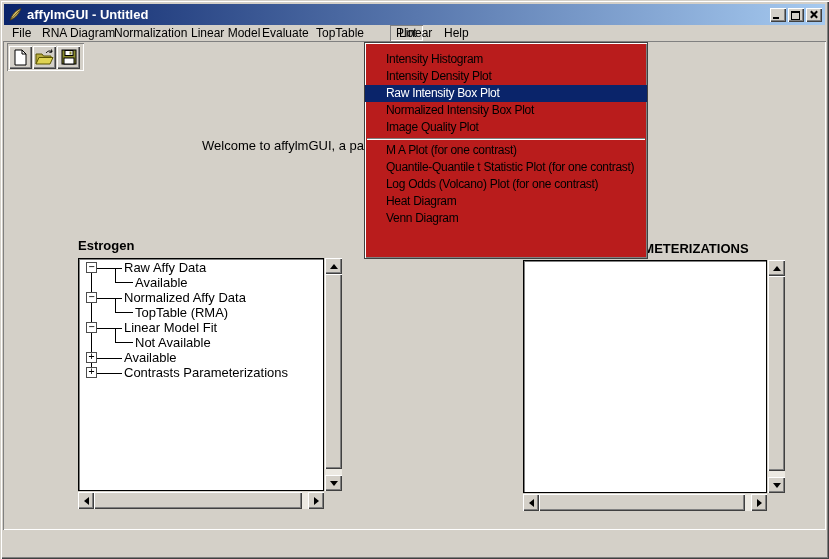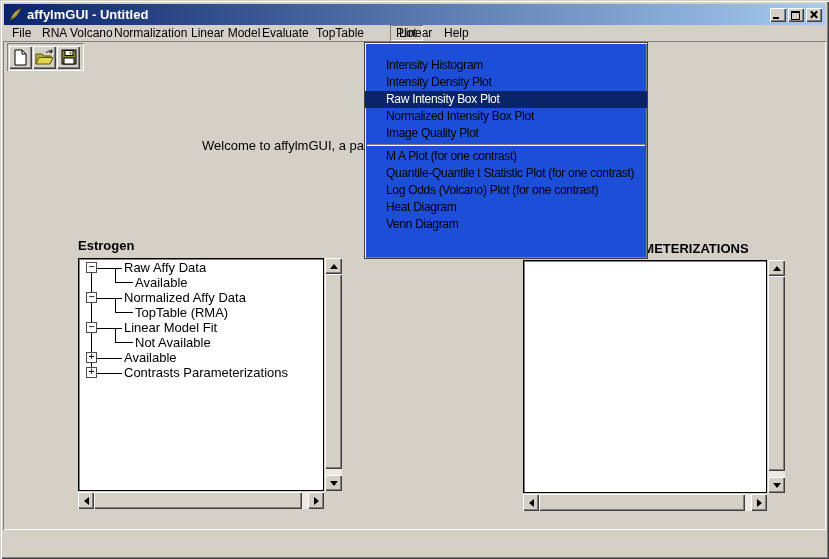--- a/index.html
+++ b/index.html
@@ -52,22 +52,22 @@
   .sb-btn{position:absolute;background:#d4d0c8;display:flex;align-items:center;justify-content:center;
     box-shadow:inset 1px 1px 0 #fff, inset -1px -1px 0 #404040, inset -2px -2px 0 #808080;}
   .sb-thumb{position:absolute;background:#d4d0c8;
     box-shadow:inset 1px 1px 0 #fff, inset -1px -1px 0 #404040, inset -2px -2px 0 #808080;}
   .arr-up{width:0;height:0;border-left:4px solid transparent;border-right:4px solid transparent;border-bottom:5px solid #000;}
   .arr-down{width:0;height:0;border-left:4px solid transparent;border-right:4px solid transparent;border-top:5px solid #000;}
   .arr-left{width:0;height:0;border-top:4px solid transparent;border-bottom:4px solid transparent;border-right:5px solid #000;}
   .arr-right{width:0;height:0;border-top:4px solid transparent;border-bottom:4px solid transparent;border-left:5px solid #000;}
   
   .menu-popup{position:absolute;left:364px;top:42px;width:284px;height:217px;z-index:10;
-    background:#1d4ed8;border:1px solid #404040;box-sizing:border-box;
-    box-shadow:inset 1px 1px 0 #fff, inset -1px -1px 0 #808080;padding-top:14px;}
+    background:#b91c1c;border:1px solid #404040;box-sizing:border-box;
+    box-shadow:inset 1px 1px 0 #fff, inset -1px -1px 0 #808080;padding-top:8px;}
   .menu-item{height:17px;line-height:17px;padding-left:21px;font-size:12px;letter-spacing:-0.3px;
     white-space:nowrap;overflow:hidden;}
   .menu-item.selected{background:#0a246a;color:#fff;}
   .menu-separator{height:0;border-top:1px solid #808080;border-bottom:1px solid #fff;margin:2px 2px;}
   
   .statusbar{position:absolute;left:4px;top:532px;width:821px;height:21px;}
 </style>
 </head>
 <body>
 
@@ -88,21 +88,21 @@
         </div>
       <div class="win-btn">
           <span class="glyph-close-a"></span>
           <span class="glyph-close-b"></span>
         </div>
     </div>
   </div>
 
   <div class="menubar">
     <span class="mitem" style="left:8px">File</span>
-    <span class="mitem" style="left:38px">RNA Volcano</span>
+    <span class="mitem" style="left:38px">RNA Diagram</span>
     <span class="mitem" style="left:110px">Normalization</span>
     <span class="mitem" style="left:187px">Linear Model</span>
     <span class="mitem" style="left:258px">Evaluate</span>
     <span class="mitem" style="left:312px">TopTable</span>
     <span class="mitem-open">Plot</span>
     <span class="mitem" style="left:395px">Linear</span>
     <span class="mitem" style="left:440px">Help</span>
   </div>
 
   <div class="client-frame"></div>

